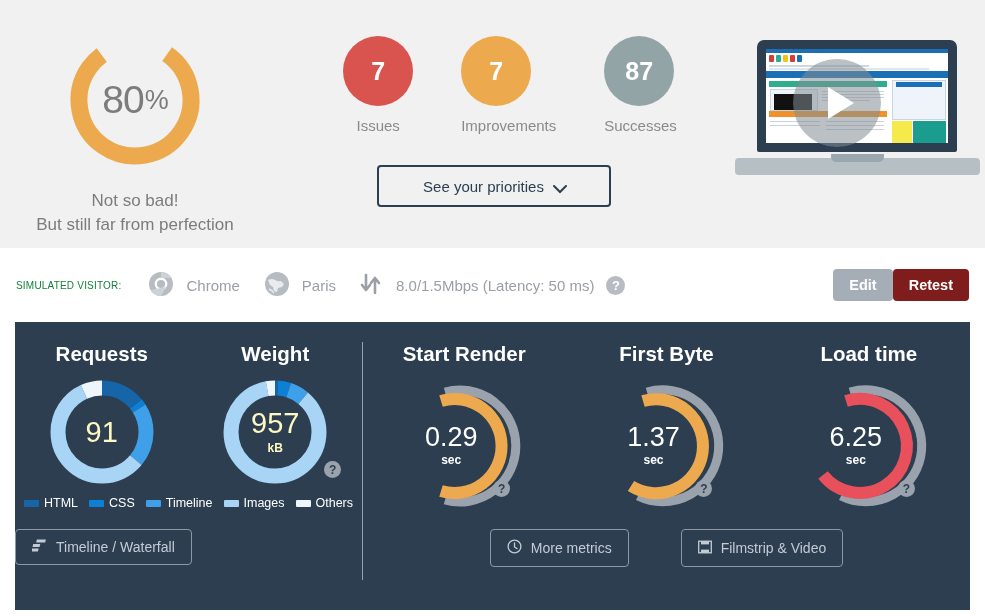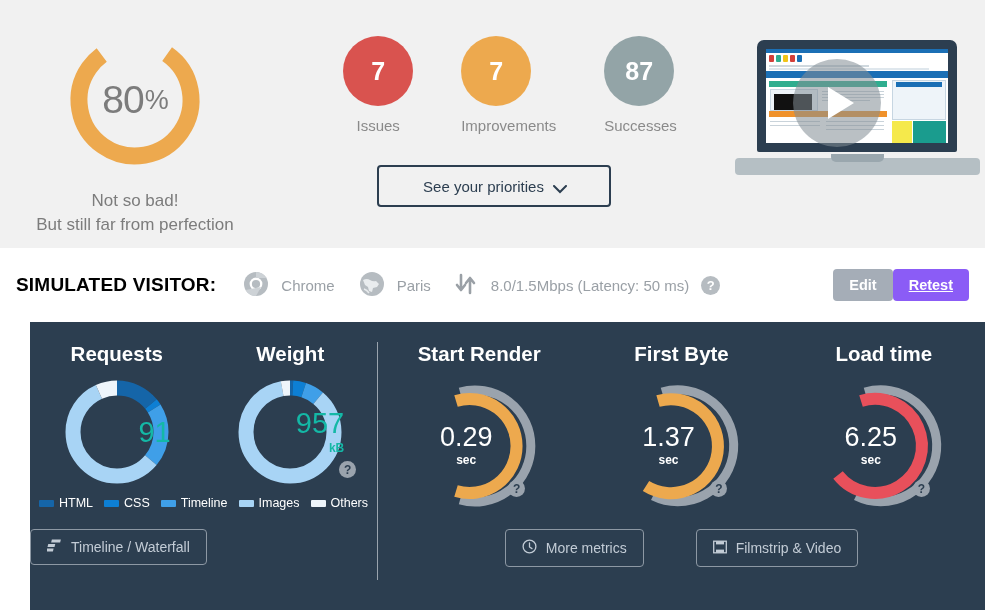--- a/index.html
+++ b/index.html
@@ -107,44 +107,44 @@
   
   .visitor-bar {
     position: absolute; left: 0; top: 248px; width: 985px; height: 74px;
     background: #ffffff;
   }
   .visitor-inner {
     position: absolute; left: 16px; top: 0; right: 16px; height: 74px;
     display: flex; align-items: center;
   }
   .visitor-label {
-    color: #000000; font-size: 19px; font-weight: bold; letter-spacing: .2px;
+    color: #15803d; font-size: 10px; font-weight: normal; letter-spacing: .2px;
   }
   .visitor-item { display: flex; align-items: center; gap: 12px; color: #9aa0a6; font-size: 15px; }
   .visitor-item.gap1 { margin-left: 27px; }
   .visitor-item.gap2 { margin-left: 24px; }
   .visitor-item.gap3 { margin-left: 22px; }
   .help-dot {
     display: inline-flex; align-items: center; justify-content: center;
     width: 19px; height: 19px; border-radius: 50%;
     background: #b6bcc1; color: #ffffff; font-size: 13px; font-weight: bold;
     cursor: pointer;
   }
   .visitor-actions { margin-left: auto; display: flex; gap: 0; }
   .btn-flat {
     border: none; border-radius: 4px; color: #ffffff;
     font-family: "Liberation Sans", sans-serif;
     font-size: 14.5px; font-weight: bold; padding: 8px 16px; cursor: pointer;
   }
   .btn-edit { background: #a5adb7; }
-  .btn-retest { background: #8b5cf6; text-decoration: underline; }
+  .btn-retest { background: #7f1d1d; }
 
   
   .panel {
-    position: absolute; left: 30px; top: 322px; width: 955px; height: 288px;
+    position: absolute; left: 15px; top: 322px; width: 955px; height: 288px;
     background: #2c3e50; display: flex;
   }
   .panel-left { width: 347px; position: relative; }
   .panel-divider { width: 1px; background: #9aa3ad; margin: 20px 0 30px; }
   .panel-right { flex: 1; position: relative; }
 
   .metric-title {
     color: #ffffff; font-size: 20.5px; font-weight: bold; text-align: center;
   }
   .titles-left {
@@ -152,22 +152,22 @@
   }
   .titles-left > div { flex: 1; }
   .titles-right { display: flex; padding-top: 20px; }
   .titles-right > div { flex: 1; }
 
   .donuts-left { display: flex; margin-top: 12px; }
   .donuts-left > div { flex: 1; display: flex; justify-content: center; }
   .donut-wrap { position: relative; }
   .donut-center {
     position: absolute; left: 0; top: 0; width: 100%; height: 100%;
-    display: flex; flex-direction: column; align-items: flex-end; justify-content: center;
-    color: #14b8a6;
+    display: flex; flex-direction: column; align-items: center; justify-content: center;
+    color: #fef9c3;
   }
   .donut-center .big { font-size: 29px; line-height: 1; }
   .donut-center .unit { font-size: 12px; font-weight: bold; margin-top: 3px; }
 
   .legend {
     display: flex; justify-content: center; align-items: center;
     gap: 11px; margin-top: 10px; color: #ffffff; font-size: 12.5px;
   }
   .legend-item { display: flex; align-items: center; gap: 5px; }
   .swatch { width: 15px; height: 7px; border-radius: 1px; display: inline-block; }

